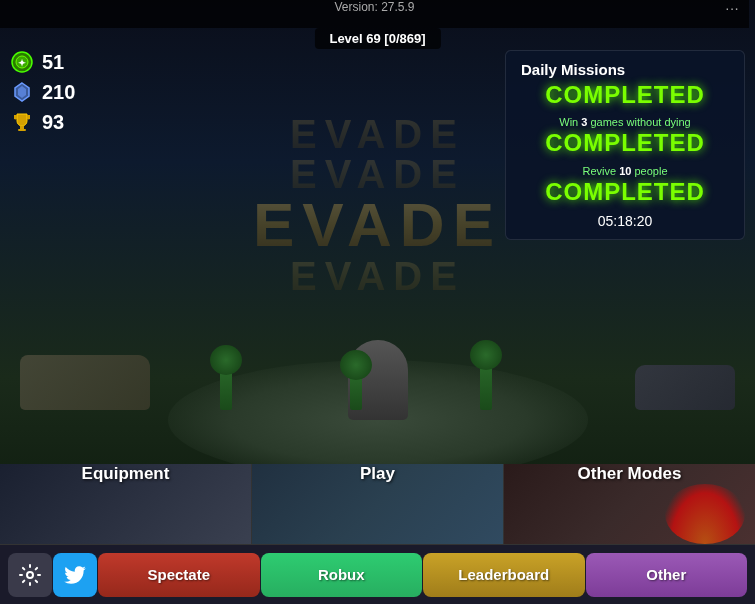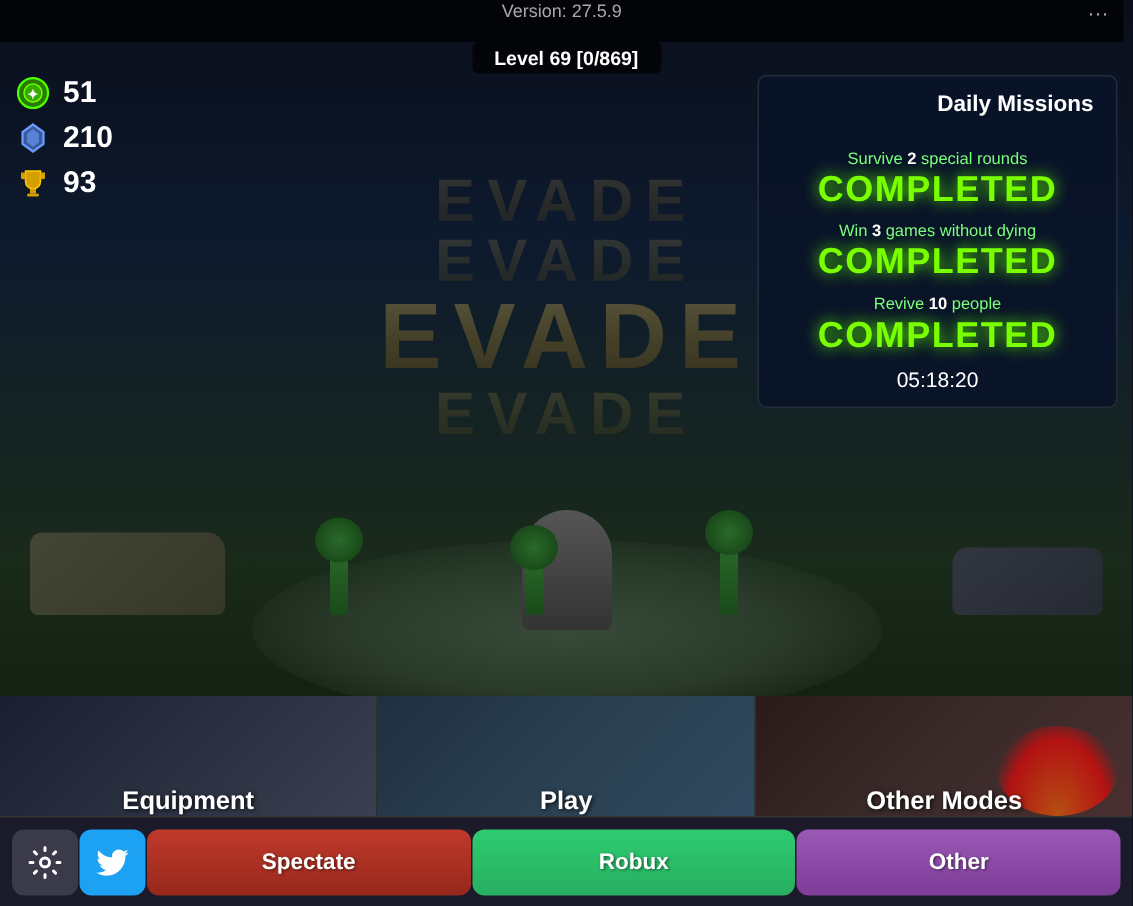--- a/index.html
+++ b/index.html
@@ -159,22 +159,22 @@
       border: 1px solid rgba(255,255,255,0.1);
       border-radius: 6px;
       padding: 10px 15px;
       z-index: 10;
     }
 
     .missions-title {
       color: #fff;
       font-size: 15px;
       font-weight: bold;
-      text-align: right;
-      margin-bottom: 22px;
+      text-align: left;
+      margin-bottom: 4px;
       font-family: Arial, sans-serif;
     }
 
     .mission-item {
       margin-bottom: 8px;
     }
 
     .mission-desc {
       color: #7aff7a;
       font-size: 11px;
@@ -213,21 +213,21 @@
       bottom: 60px;
       left: 0; right: 0;
       height: 80px;
       display: flex;
       z-index: 10;
     }
 
     .bottom-btn {
       flex: 1;
       display: flex;
-      align-items: flex-end;
+      align-items: flex-start;
       justify-content: center;
       color: #fff;
       font-size: 17px;
       font-weight: bold;
       font-family: 'Arial Black', sans-serif;
       cursor: pointer;
       position: relative;
       overflow: hidden;
     }
 
@@ -422,23 +422,20 @@
       </svg>
     </div>
     <span class="stat-value">93</span>
   </div>
 </div>
 
 <div id="missions-panel">
   <div class="missions-title">Daily Missions</div>
 
   <div class="mission-item">
-    <div class="mission-desc">
-      Survive <span class="highlight">2</span> special rounds
-    </div>
     <div class="mission-completed">COMPLETED</div>
   </div>
 
   <div class="mission-item">
     <div class="mission-desc">
       Win <span class="highlight">3</span> games without dying
     </div>
     <div class="mission-completed">COMPLETED</div>
   </div>
 
@@ -480,17 +477,20 @@
   </button>
 
   <button class="toolbar-action-btn btn-spectate">
     <span>Spectate</span>
   </button>
 
   <button class="toolbar-action-btn btn-robux">
     <span>Robux</span>
   </button>
 
+  <button class="toolbar-action-btn btn-leaderboard">
+    <span>Leaderboard</span>
+  </button>
 
   <button class="toolbar-action-btn btn-other">
     <span>Other</span>
   </button>
 </div>
 
 </body></html>

